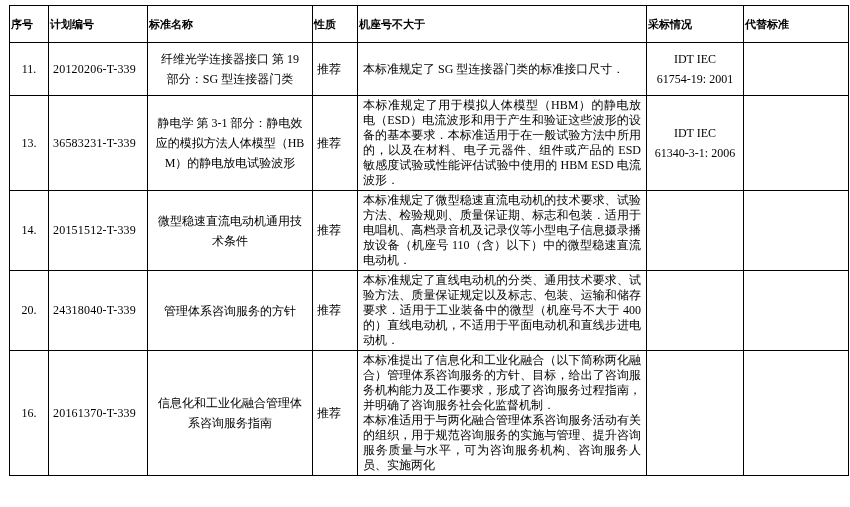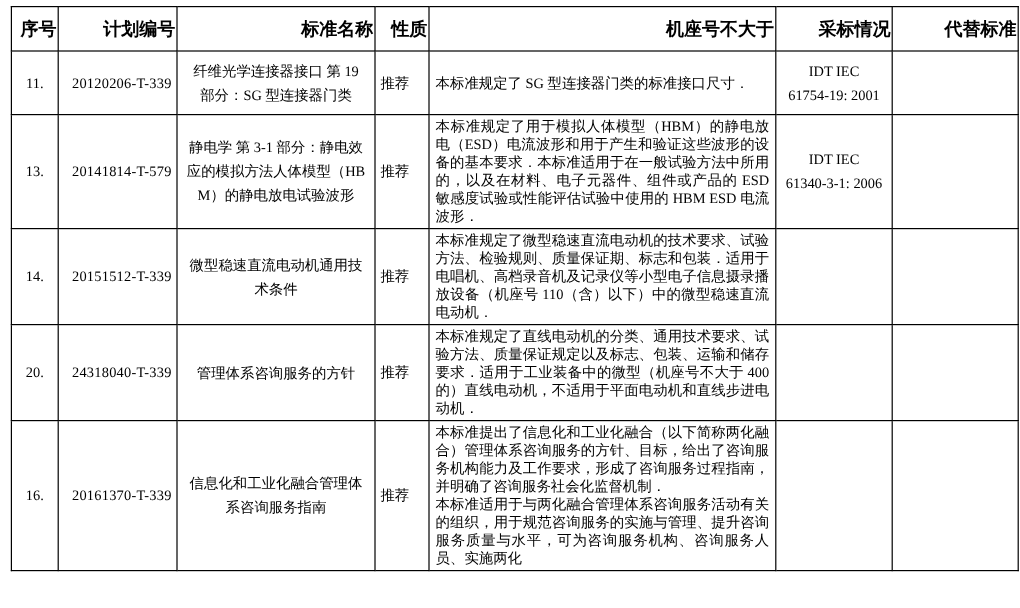--- a/index.html
+++ b/index.html
@@ -20,34 +20,34 @@
   }
   .standards th, .standards td {
     border: 1px solid #000000;
     vertical-align: middle;
     font-size: 12px;
     overflow: hidden;
     padding: 1px 4px;
     word-break: break-all;
   }
   .standards th {
-    font-size: 15px;
+    font-size: 11px;
     font-weight: bold;
-    text-align: right;
+    text-align: left;
     padding: 2px 1px;
   }
   tr.rh  { height: 37px; }
   tr.r1  { height: 53px; }
   tr.r2  { height: 48px; }
   tr.r3  { height: 90px; }
   tr.r4  { height: 74px; }
   tr.r5  { height: 78px; }
   tr.r6  { height: 118px; }
   td.c-seq    { text-align: center; }
-  td.c-plan   { text-align: right; letter-spacing: 0.2px; }
+  td.c-plan   { text-align: left; letter-spacing: 0.2px; }
   td.c-name   { text-align: center; line-height: 20px; padding: 2px 6px; font-family: Liberation Serif, serif; }
   td.c-nature { }
   td.c-content{
     text-align: justify;
     line-height: 15px;
     padding: 2px 5px;
     white-space: pre-line;
   }
   td.c-adopt  {
     text-align: center;
@@ -89,21 +89,21 @@
       <td class="c-nature">推荐</td>
       <td class="c-content">本标准规定了 SG 型连接器门类的标准接口尺寸．</td>
       <td class="c-adopt">IDT IEC
 61754-19: 2001</td>
       <td class="c-replace"></td>
     </tr>
 
 
     <tr class="r3">
       <td class="c-seq">13.</td>
-      <td class="c-plan">20141814-T-579</td>
+      <td class="c-plan">36583231-T-339</td>
       <td class="c-name">静电学 第 3-1 部分：静电效应的模拟方法人体模型（HBM）的静电放电试验波形</td>
       <td class="c-nature">推荐</td>
       <td class="c-content">本标准规定了用于模拟人体模型（HBM）的静电放电（ESD）电流波形和用于产生和验证这些波形的设备的基本要求．本标准适用于在一般试验方法中所用的，以及在材料、电子元器件、组件或产品的 ESD 敏感度试验或性能评估试验中使用的 HBM ESD 电流波形．</td>
       <td class="c-adopt">IDT IEC
 61340-3-1: 2006</td>
       <td class="c-replace"></td>
     </tr>
 
     <tr class="r4">
       <td class="c-seq">14.</td>

